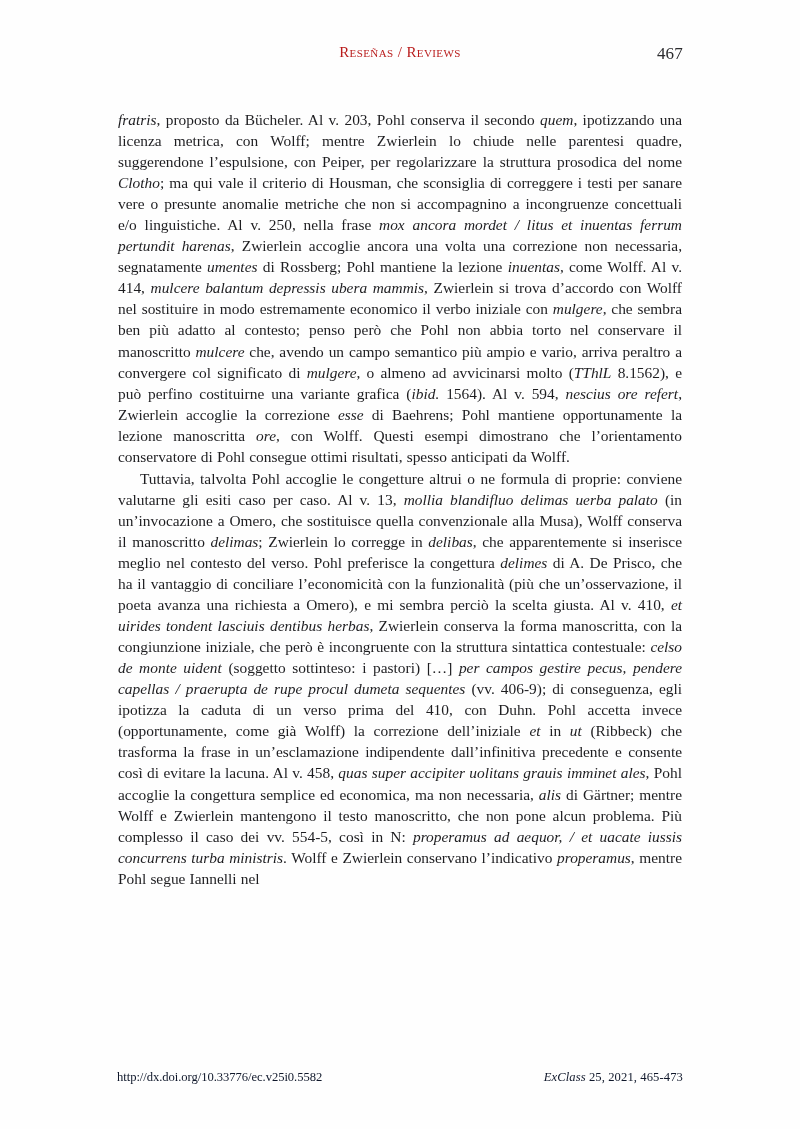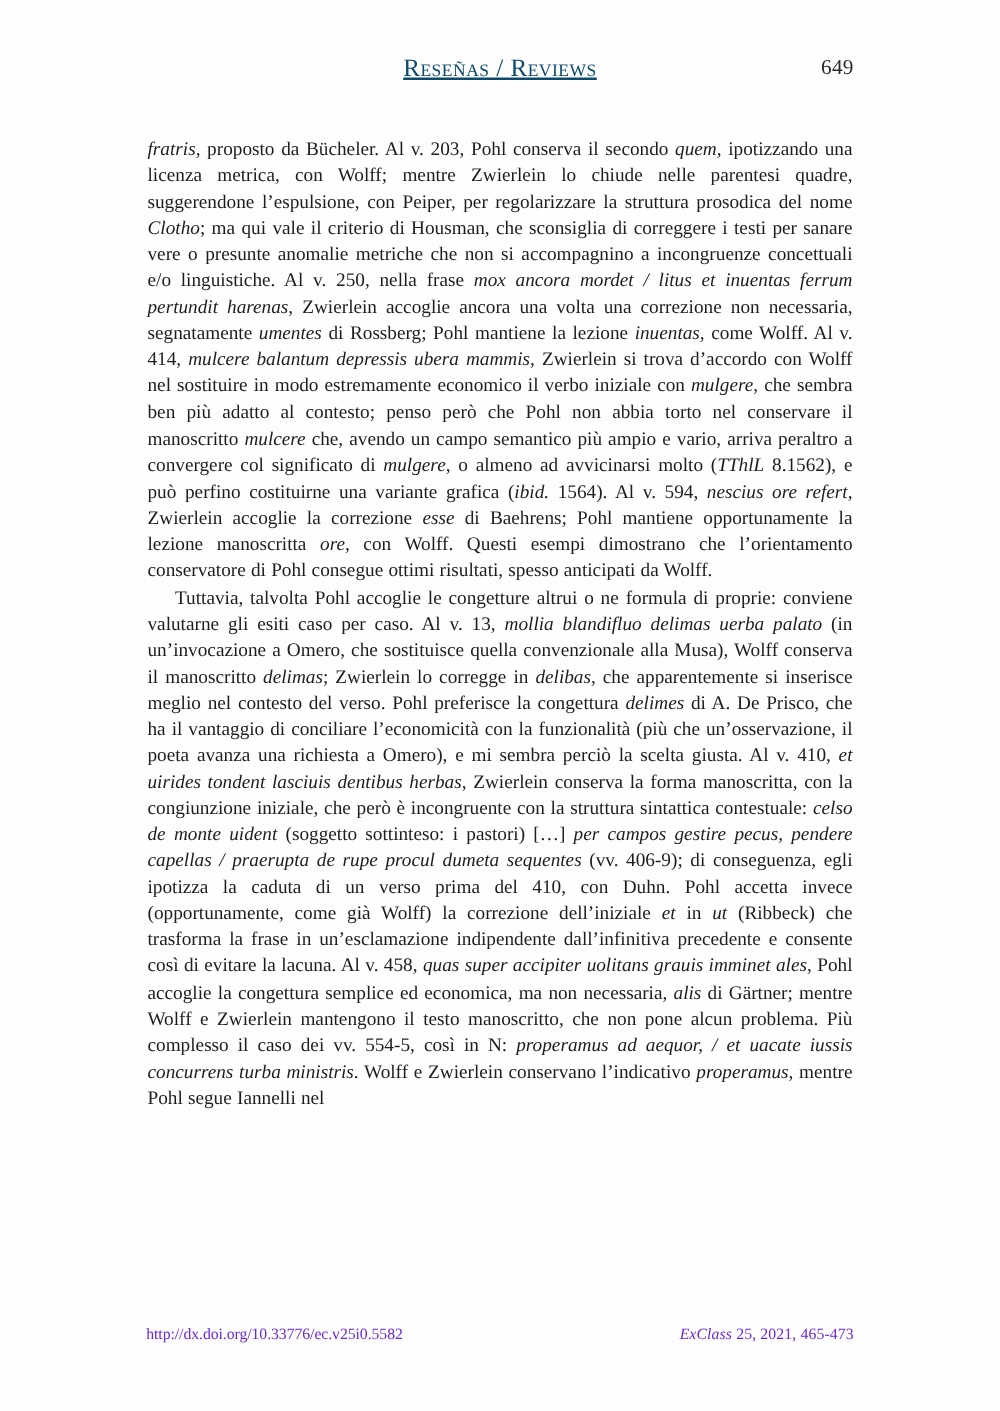--- a/index.html
+++ b/index.html
@@ -27,25 +27,24 @@
     position: absolute;
     left: 117px;
     top: 44px;
     width: 566px;
     display: flex;
     align-items: baseline;
     justify-content: center;
   }
   .running-head-title {
     font-variant: small-caps;
-    font-size: 20px;
+    font-size: 15px;
     letter-spacing: 0.4px;
-    color: #0c4a6e;
+    color: #b91c1c;
     white-space: nowrap;
-    text-decoration: underline;
   }
   .folio {
     position: absolute;
     right: 0;
     top: 0;
     font-size: 17px;
     color: #2b2b2e;
     letter-spacing: 0.2px;
   }
 
@@ -76,41 +75,42 @@
   
   .footer {
     position: absolute;
     left: 117px;
     top: 1060px;
     width: 566px;
     display: flex;
     align-items: baseline;
     justify-content: space-between;
     font-size: 12.6px;
-    color: #6d28d9;
+    color: #0f172a;
     gap: 38px;
   }
   .footer-doi {
     letter-spacing: -0.05px;
   }
   .footer-cite {
     letter-spacing: 0.1px;
+    margin-top: 10px;
   }
   .footer-cite .journal {
     font-style: italic;
   }
 </style>
 </head>
 <body>
 
 <div class="page">
 
   <div class="running-head">
     <span class="running-head-title">Reseñas / Reviews</span>
-    <span class="folio">649</span>
+    <span class="folio">467</span>
   </div>
 
   <div class="textblock">
     <p class="para"><i>fratris</i>, proposto da Bücheler. Al v. 203, Pohl conserva il secondo <i>quem</i>, ipotizzando una licenza metrica, con Wolff; mentre Zwierlein lo chiude nelle parentesi quadre, suggerendone l’espulsione, con Peiper, per regolarizzare la struttura prosodica del nome <i>Clotho</i>; ma qui vale il criterio di Housman, che sconsiglia di correggere i testi per sanare vere o presunte anomalie metriche che non si accompagnino a incongruenze concettuali e/o linguistiche. Al v. 250, nella frase <i>mox ancora mordet / litus et inuentas ferrum pertundit harenas</i>, Zwierlein accoglie ancora una volta una correzione non necessaria, segnatamente <i>umentes</i> di Rossberg; Pohl mantiene la lezione <i>inuentas</i>, come Wolff. Al v. 414, <i>mulcere balantum depressis ubera mammis</i>, Zwierlein si trova d’accordo con Wolff nel sostituire in modo estremamente economico il verbo iniziale con <i>mulgere</i>, che sembra ben più adatto al contesto; penso però che Pohl non abbia torto nel conservare il manoscritto <i>mulcere</i> che, avendo un campo semantico più ampio e vario, arriva peraltro a convergere col significato di <i>mulgere</i>, o almeno ad avvicinarsi molto (<i>TThlL</i> 8.1562), e può perfino costituirne una variante grafica (<i>ibid.</i> 1564). Al v. 594, <i>nescius ore refert</i>, Zwierlein accoglie la correzione <i>esse</i> di Baehrens; Pohl mantiene opportunamente la lezione manoscritta <i>ore</i>, con Wolff. Questi esempi dimostrano che l’orientamento conservatore di Pohl consegue ottimi risultati, spesso anticipati da Wolff.</p>
     <p class="para">Tuttavia, talvolta Pohl accoglie le congetture altrui o ne formula di proprie: conviene valutarne gli esiti caso per caso. Al v. 13, <i>mollia blandifluo delimas uerba palato</i> (in un’invocazione a Omero, che sostituisce quella convenzionale alla Musa), Wolff conserva il manoscritto <i>delimas</i>; Zwierlein lo corregge in <i>delibas</i>, che apparentemente si inserisce meglio nel contesto del verso. Pohl preferisce la congettura <i>delimes</i> di A. De Prisco, che ha il vantaggio di conciliare l’economicità con la funzionalità (più che un’osservazione, il poeta avanza una richiesta a Omero), e mi sembra perciò la scelta giusta. Al v. 410, <i>et uirides tondent lasciuis dentibus herbas</i>, Zwierlein conserva la forma manoscritta, con la congiunzione iniziale, che però è incongruente con la struttura sintattica contestuale: <i>celso de monte uident</i> (soggetto sottinteso: i pastori) […] <i>per campos gestire pecus, pendere capellas / praerupta de rupe procul dumeta sequentes</i> (vv. 406-9); di conseguenza, egli ipotizza la caduta di un verso prima del 410, con Duhn. Pohl accetta invece (opportunamente, come già Wolff) la correzione dell’iniziale <i>et</i> in <i>ut</i> (Ribbeck) che trasforma la frase in un’esclamazione indipendente dall’infinitiva precedente e consente così di evitare la lacuna. Al v. 458, <i>quas super accipiter uolitans grauis imminet ales</i>, Pohl accoglie la congettura semplice ed economica, ma non necessaria, <i>alis</i> di Gärtner; mentre Wolff e Zwierlein mantengono il testo manoscritto, che non pone alcun problema. Più complesso il caso dei vv. 554-5, così in N: <i>properamus ad aequor, / et uacate iussis concurrens turba ministris</i>. Wolff e Zwierlein conservano l’indicativo <i>properamus</i>, mentre Pohl segue Iannelli nel</p>
   </div>
 
   <div class="footer">
     <span class="footer-doi">http://dx.doi.org/10.33776/ec.v25i0.5582</span>
     <span class="footer-cite">

